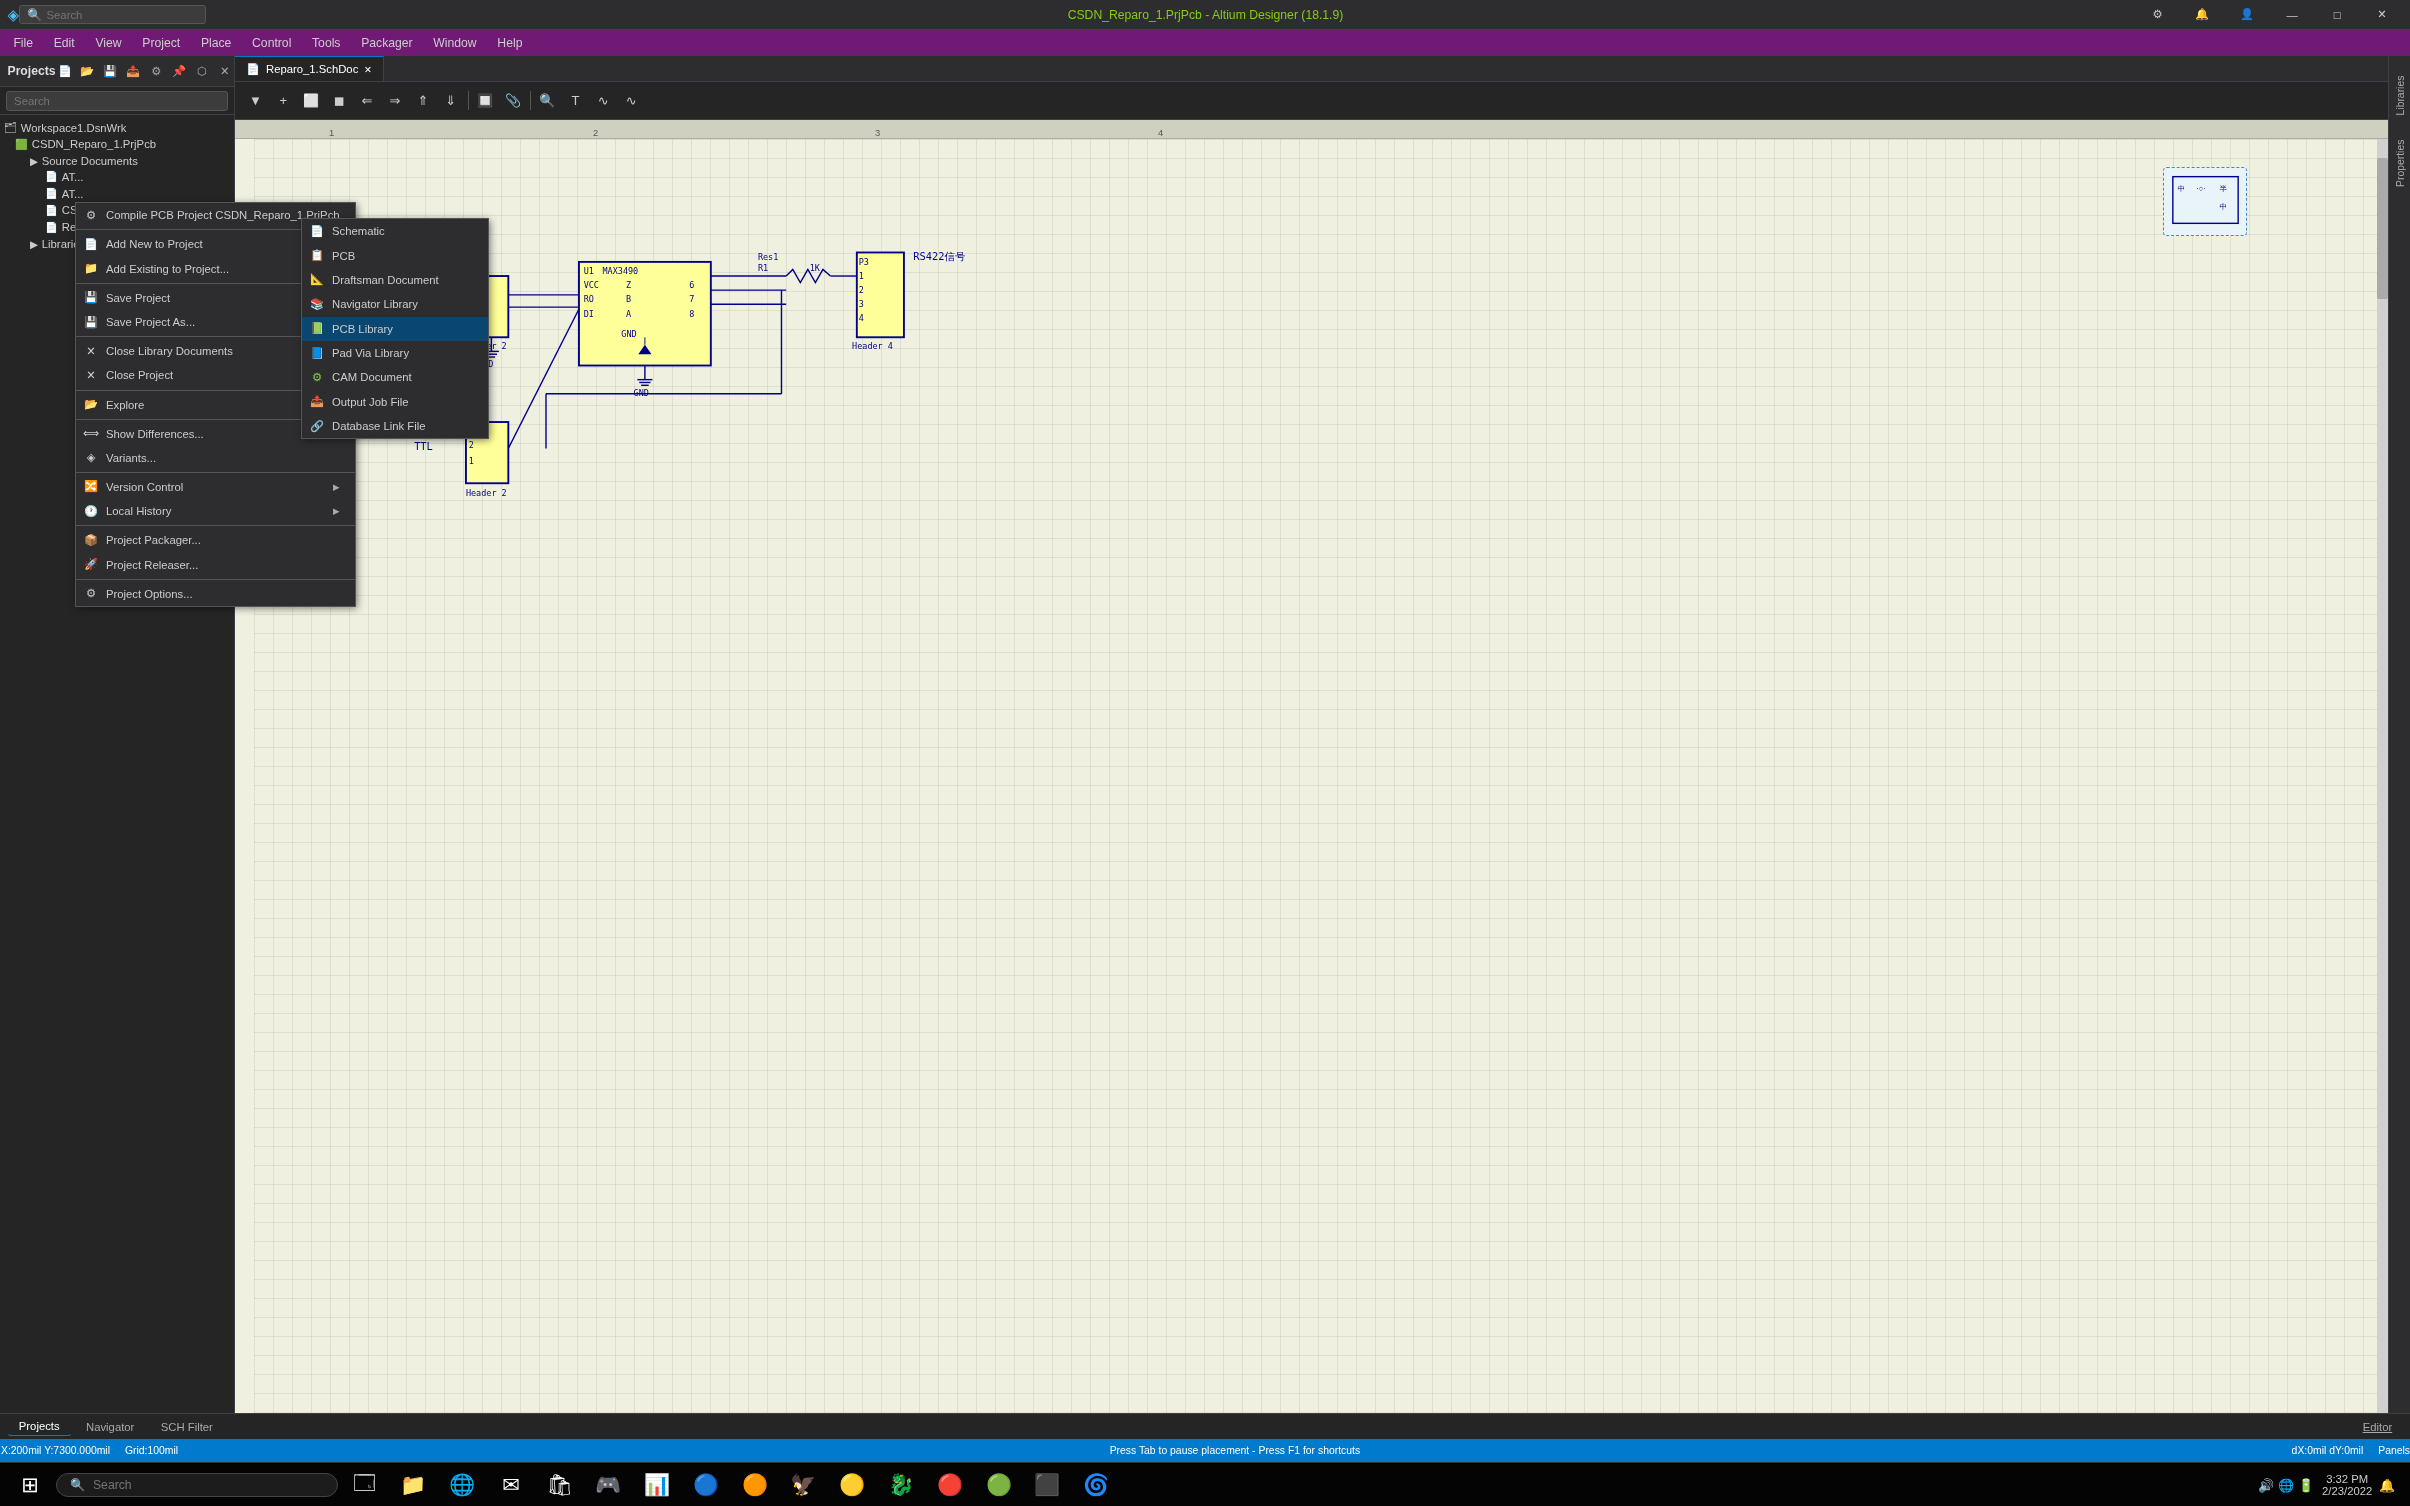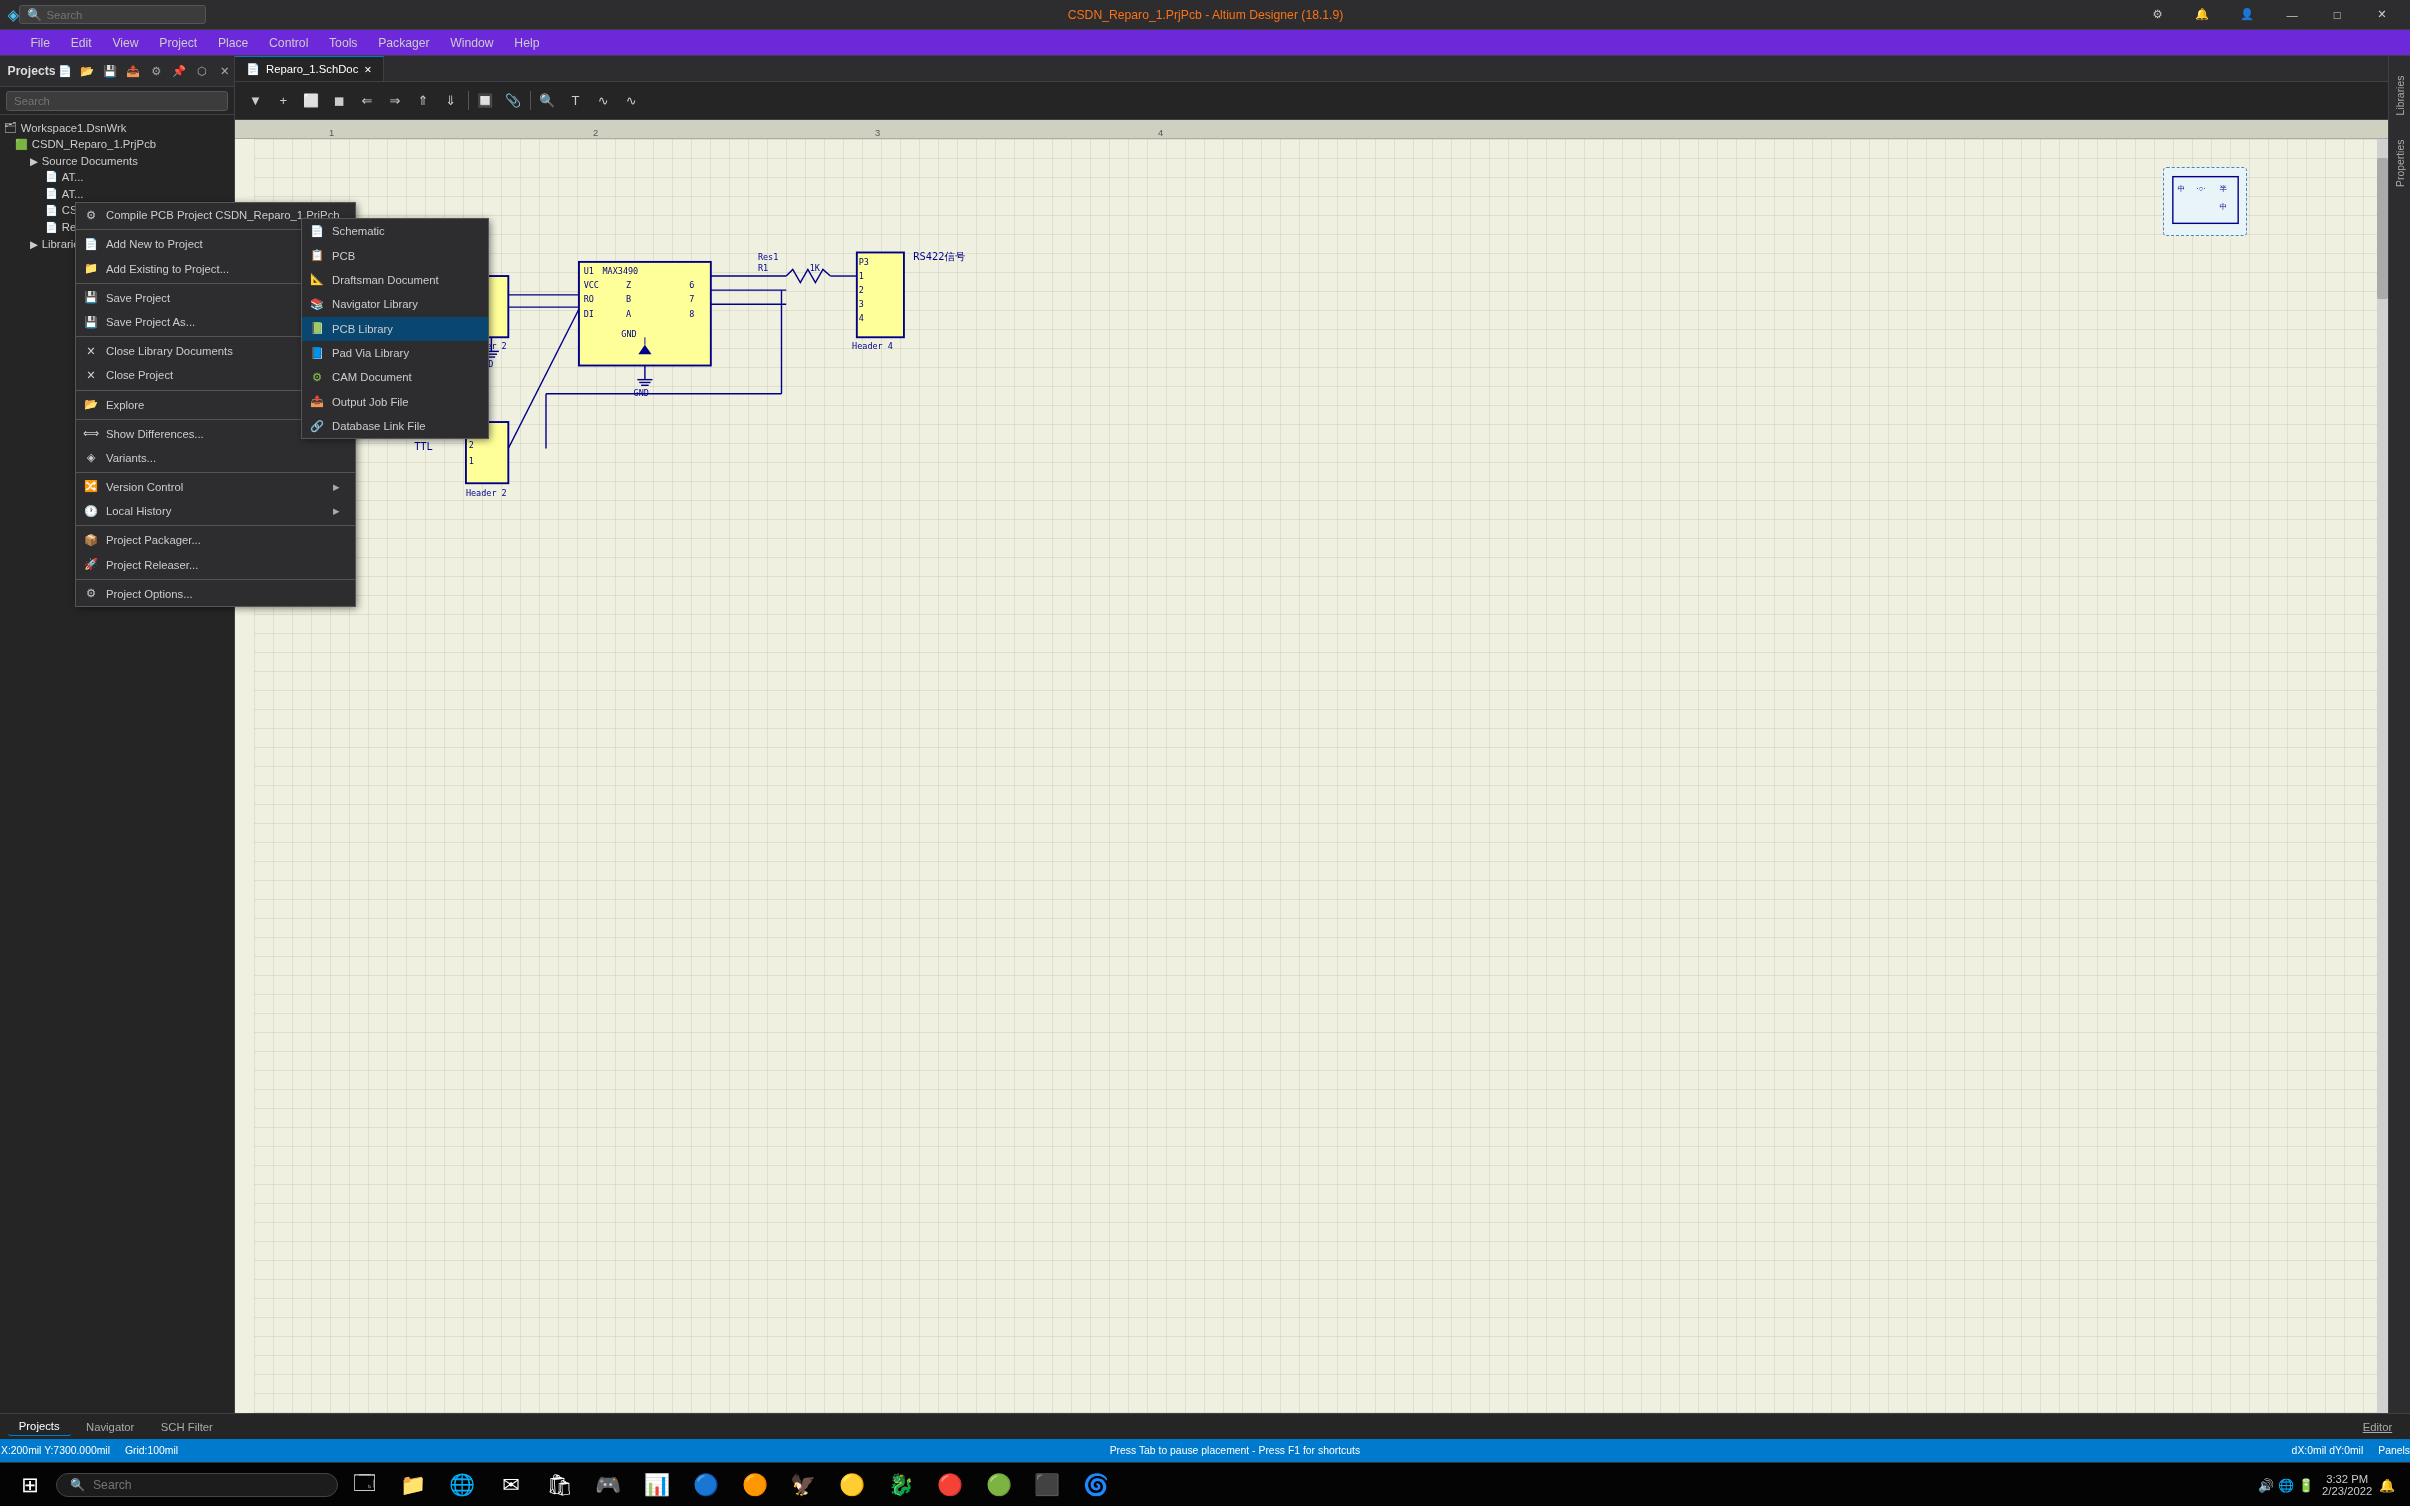--- a/index.html
+++ b/index.html
@@ -27,21 +27,21 @@
     }
     #titlebar-left {
       display: flex;
       align-items: center;
       gap: 5.6px;
     }
     #titlebar-title {
       flex: 1;
       text-align: center;
       font-size: 12.2px;
-      color: #f97316;
+      color: #84cc16;
       position: absolute;
       left: 50%;
       transform: translateX(-50%);
     }
     #titlebar-search {
       display: flex;
       align-items: center;
       background: #3c3c3c;
       border: 0.9px solid #555;
       border-radius: 2.8px;
@@ -71,24 +71,24 @@
       justify-content: center;
       cursor: pointer;
       font-size: 11.3px;
       color: #ccc;
     }
 
     
     #menubar {
       width: 100%;
       height: 26px;
-      background: #6d28d9;
-      display: flex;
-      align-items: center;
-      padding: 0 21px;
+      background: #701a75;
+      display: flex;
+      align-items: center;
+      padding: 0 4px;
       border-bottom: 0.9px solid #3f3f46;
       gap: 1.9px;
     }
     .menu-item {
       padding: 3.8px 9.4px;
       font-size: 12.2px;
       color: #ccc;
       cursor: pointer;
       border-radius: 2.8px;
     }

